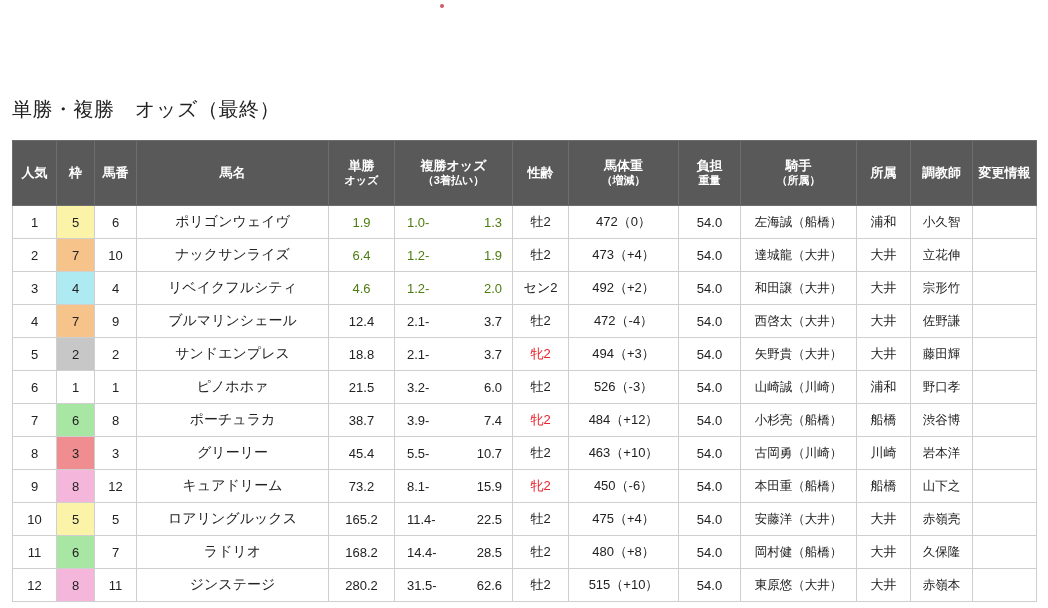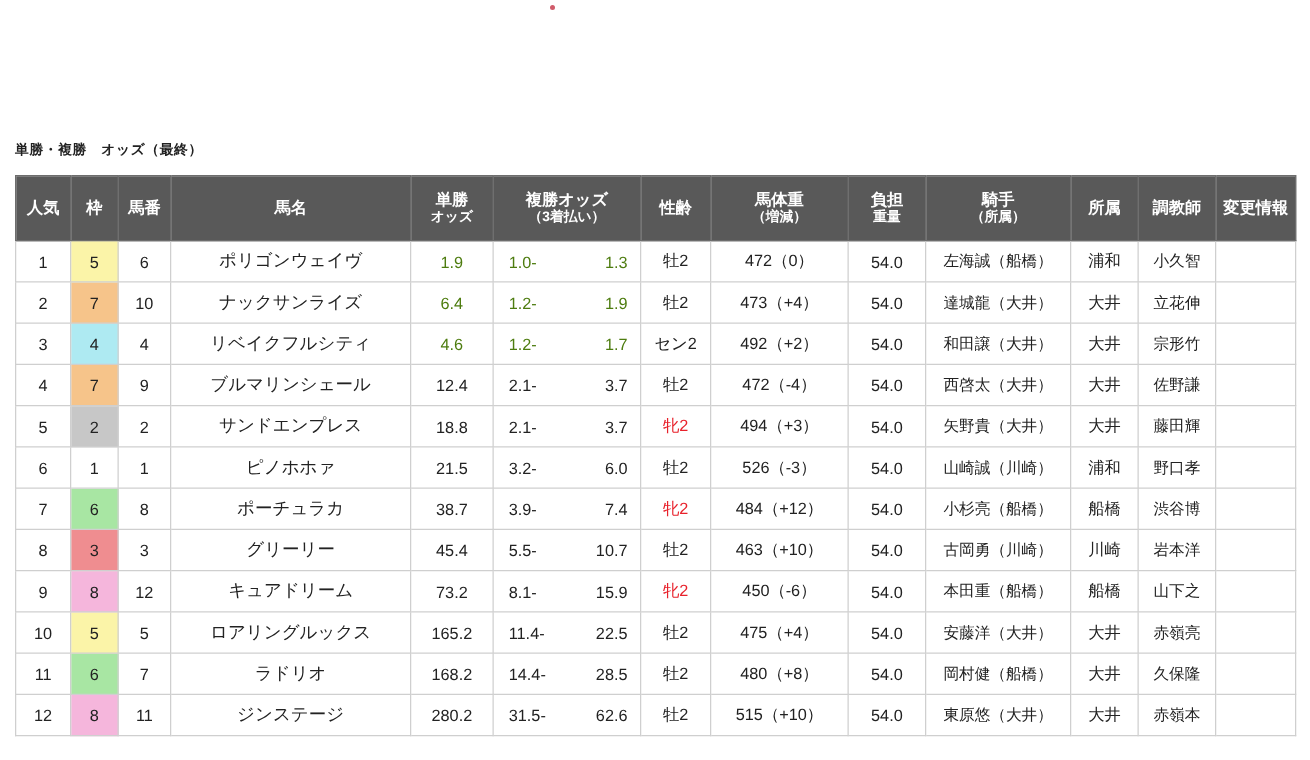--- a/index.html
+++ b/index.html
@@ -20,23 +20,23 @@
     left: 440px;
     top: 4px;
     width: 4px;
     height: 4px;
     border-radius: 50%;
     background: #d05b6a;
   }
   .page-title {
     position: absolute;
     left: 12px;
-    top: 112px;
-    font-size: 11px;
-    font-weight: bold;
+    top: 96px;
+    font-size: 20px;
+    font-weight: normal;
     color: #222222;
     letter-spacing: 0.5px;
   }
   .odds-table-wrap {
     position: absolute;
     left: 12px;
     top: 140px;
     width: 1024px;
   }
   table.odds {
@@ -54,21 +54,21 @@
     height: 33px;
     box-sizing: border-box;
   }
   table.odds thead th {
     background: #595959;
     color: #ffffff;
     font-weight: bold;
     font-size: 13px;
     line-height: 1.25;
     border: 1px solid #6d6d6d;
-    height: 52px;
+    height: 65px;
     padding: 2px 1px;
   }
   table.odds thead th .sub {
     display: block;
     font-size: 11px;
     font-weight: bold;
   }
   
   .c-rank   { width: 44px; }
   .c-waku   { width: 38px; }
@@ -205,21 +205,21 @@
         </tr>
         <tr>
           <td>3</td>
           <td class="w4">4</td>
           <td>4</td>
           <td class="name">リベイクフルシティ</td>
           <td class="num-right red">4.6</td>
           <td class="red">
             <div class="fuku-cell">
               <span class="fuku-lo">1.2-</span>
-              <span class="fuku-hi">1.7</span>
+              <span class="fuku-hi">2.0</span>
             </div>
           </td>
           <td>セン2</td>
           <td class="weight">492（+2）</td>
           <td>54.0</td>
           <td class="jockey">和田譲（大井）</td>
           <td>大井</td>
           <td class="trainer">宗形竹</td>
           <td></td>
         </tr>

